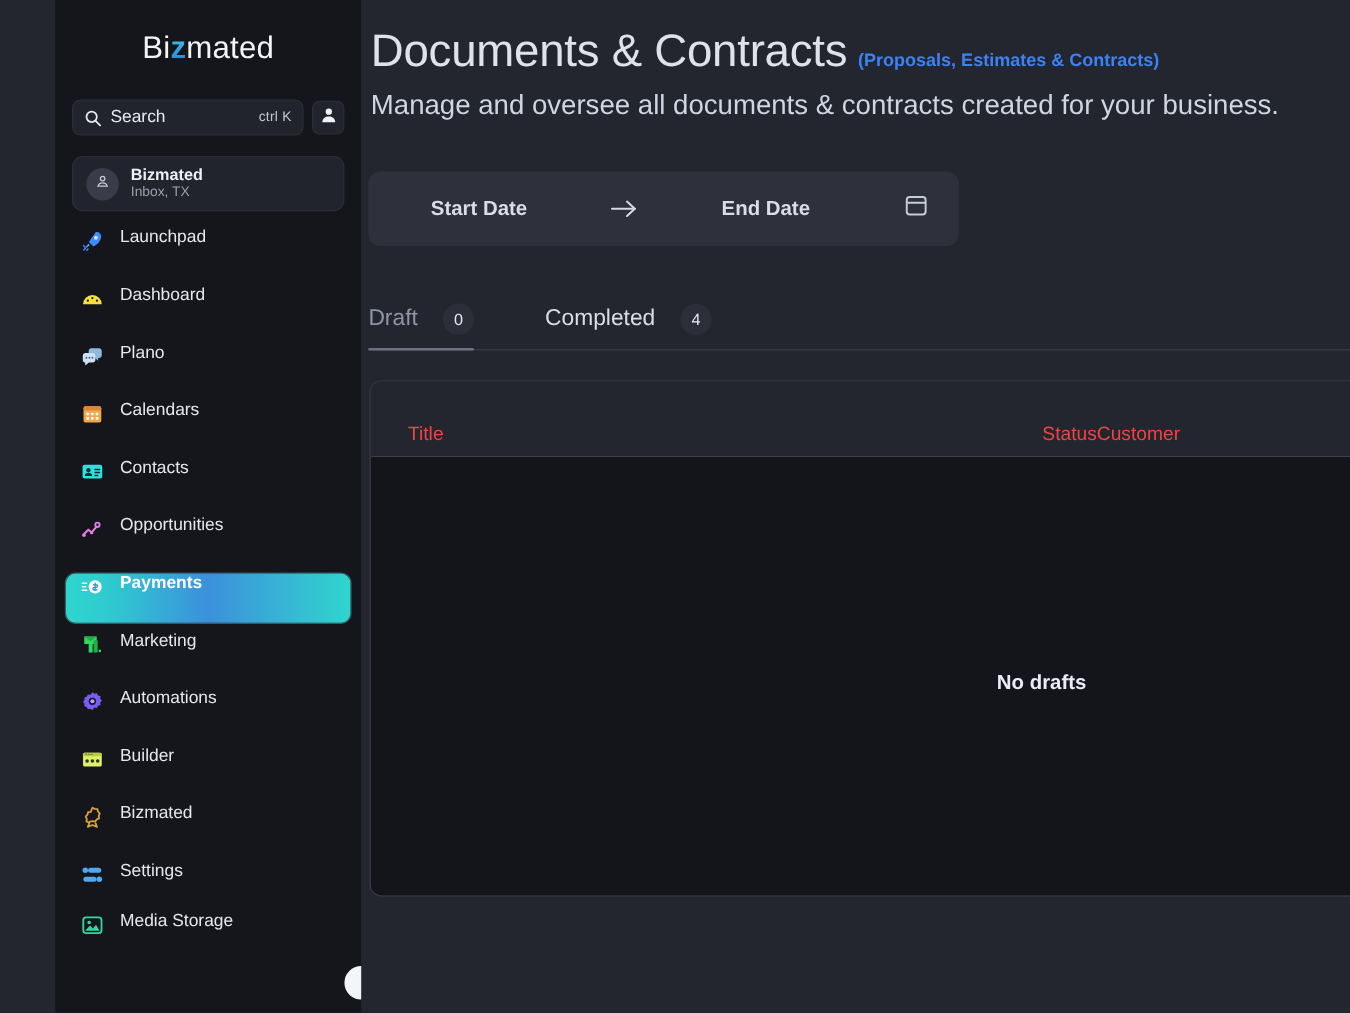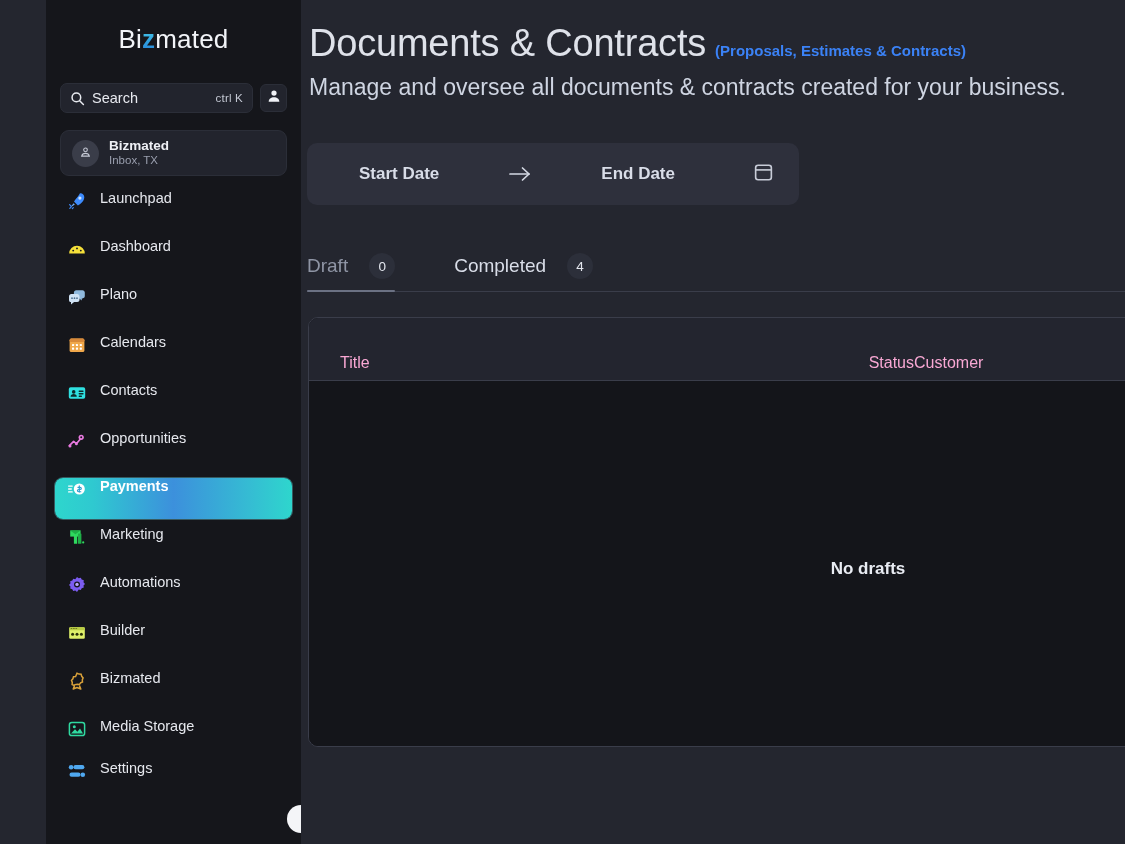--- a/index.html
+++ b/index.html
@@ -287,21 +287,21 @@
   }
   .table-head {
     height: 63px;
     background: #23252f;
     border-bottom: 1px solid #3a3d4a;
     display: flex;
     align-items: center;
   }
   .th {
     font-size: 16px;
-    color: #f9a8d4;
+    color: #ef4444;
     white-space: nowrap;
     margin-top: 28px;
   }
   .th-title    { width: 280px; padding-left: 31px; }
   .th-status   { width: 325px; text-align: right; }
   .th-customer { width: 300px; }
 
   .table-body {
     position: relative;
     height: 366px;
@@ -516,38 +516,38 @@
               <path d="M10 2.3 12 3.1l2.1.2.6 2 1.4 1.6-.8 2 .2 2.1-1.9.9-1.3 1.7-2.1-.3-2.1.3L7 14.4l-1.9-.9.2-2.1-.8-2 1.4-1.6.6-2 2.1-.2z"></path>
               <path d="M7.6 14.4 6.2 18l3.8-1.5L13.8 18l-1.4-3.6" stroke-linejoin="round"></path>
             </svg>
         </span>
         <span class="nav-label">Bizmated</span>
       </div>
 
       <div class="nav-item tight">
         <span class="nav-ico">
           <svg width="20" height="20" viewBox="0 0 20 20">
-              <rect x="2.4" y="3.4" width="15.2" height="13.2" rx="2.4" fill="none" stroke="#2fd9a0" stroke-width="1.5"></rect>
-              <circle cx="7.3" cy="7.8" r="1.5" fill="#2fd9a0"></circle>
-              <path d="M4 14.6 8 10.2l2.4 2.5 2.6-3.1 3 5.0z" fill="#2fd9a0"></path>
-            </svg>
-        </span>
-        <span class="nav-label">Media Storage</span>
-      </div>
-
-      <div class="nav-item tight">
-        <span class="nav-ico">
-          <svg width="20" height="20" viewBox="0 0 20 20">
               <rect x="6.4" y="4.1" width="11" height="4.2" rx="2.1" fill="#4fa8f0"></rect>
               <circle cx="4.1" cy="6.2" r="2.3" fill="#4fa8f0"></circle>
               <rect x="2.5" y="11.6" width="11" height="4.2" rx="2.1" fill="#4fa8f0"></rect>
               <circle cx="15.8" cy="13.7" r="2.3" fill="#4fa8f0"></circle>
             </svg>
         </span>
         <span class="nav-label">Settings</span>
+      </div>
+
+      <div class="nav-item tight">
+        <span class="nav-ico">
+          <svg width="20" height="20" viewBox="0 0 20 20">
+              <rect x="2.4" y="3.4" width="15.2" height="13.2" rx="2.4" fill="none" stroke="#2fd9a0" stroke-width="1.5"></rect>
+              <circle cx="7.3" cy="7.8" r="1.5" fill="#2fd9a0"></circle>
+              <path d="M4 14.6 8 10.2l2.4 2.5 2.6-3.1 3 5.0z" fill="#2fd9a0"></path>
+            </svg>
+        </span>
+        <span class="nav-label">Media Storage</span>
       </div>
 
     </nav>
 
     <div class="collapse-handle">
       <span>
         <svg width="11" height="13" viewBox="0 0 12 14" fill="none" stroke="#15161b" stroke-width="1.9" stroke-linecap="round" stroke-linejoin="round">
           <polyline points="8,2 3.4,7 8,12"></polyline>
         </svg>
       </span>

